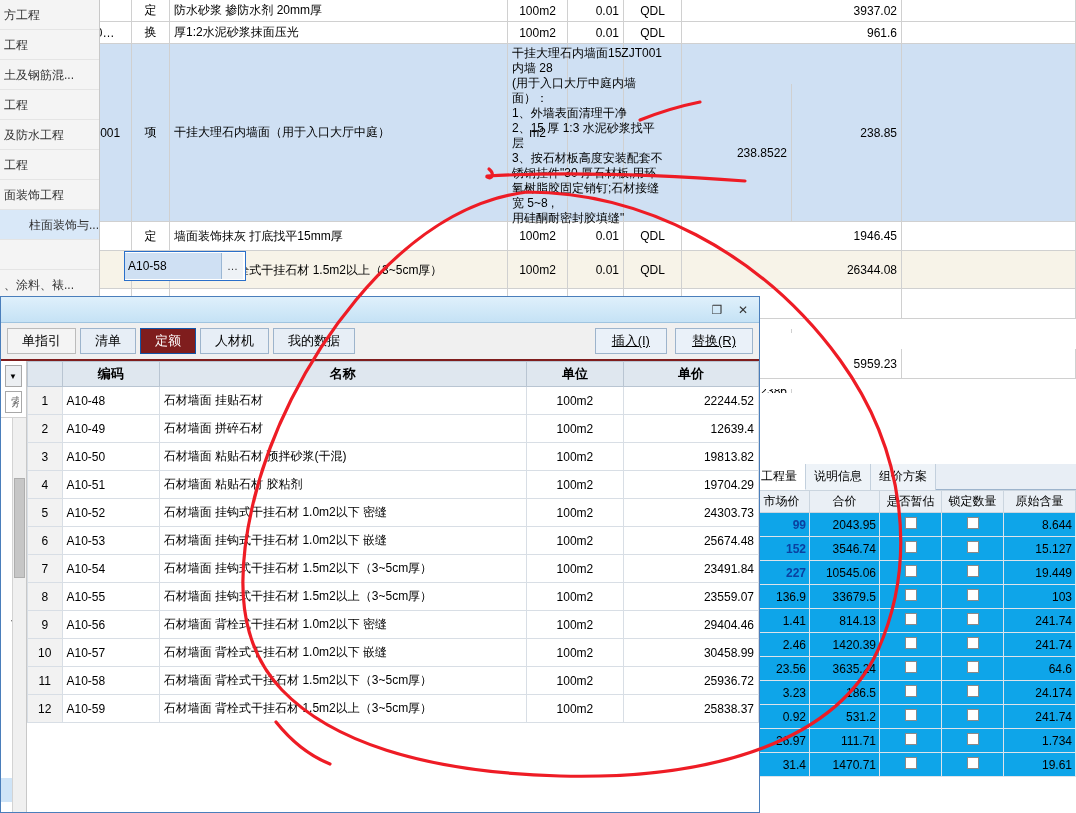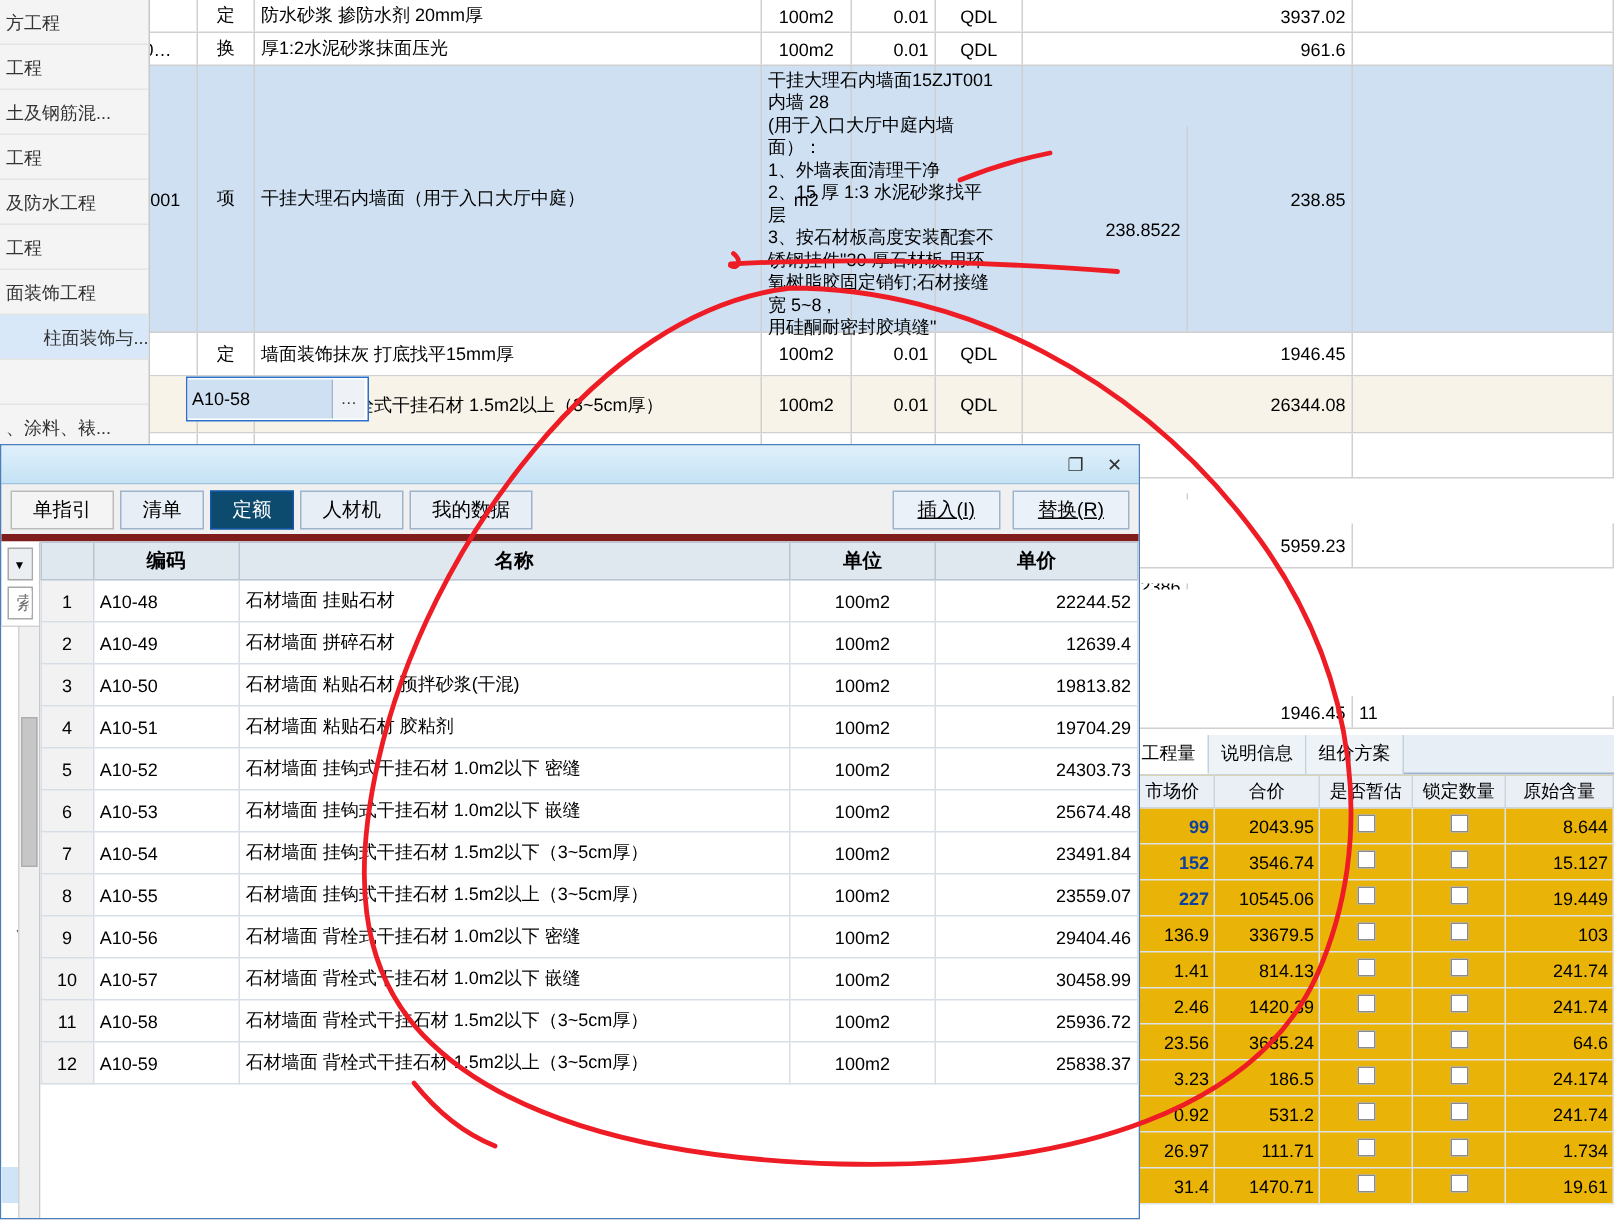--- a/index.html
+++ b/index.html
@@ -98,23 +98,23 @@
     width: 22px; height: 26px;
     border-left: 1px solid #9bb7d4;
     background: #eef2f6;
     display: flex; align-items: center; justify-content: center;
     font-size: 11px; color: #333;
     cursor: pointer;
   }
 
   
   .detail-panel {
-    position: absolute; left: 752px; top: 490px;
+    position: absolute; left: 752px; top: 464px;
     width: 324px; height: 312px;
-    background: #eab308;
+    background: #0ea5e9;
     border-left: 1px solid #b9b9b9;
     z-index: 3;
   }
   .tabs-strip {
     display: flex; height: 26px;
     background: #e8eef5;
     border-bottom: 1px solid #9db4cc;
   }
   .tab {
     padding: 0 8px; height: 26px; line-height: 25px;
@@ -159,34 +159,34 @@
     width: 24px; height: 18px; margin-left: 2px;
     display: flex; align-items: center; justify-content: center;
     font-size: 12px; color: #333; cursor: pointer;
     border: 1px solid transparent;
   }
 
   .dlg-toolbar {
     height: 38px;
     display: flex; align-items: center;
     padding: 4px 6px;
-    border-bottom: 5px solid #7f1d1d;
+    border-bottom: 2px solid #7f1d1d;
     background: #f0f0f0;
   }
   .tbtn {
     height: 26px; padding: 0 14px;
     border: 1px solid #9db4cc;
     background: #e7eef6;
     margin-right: 4px;
     font-size: 13px;
     line-height: 24px;
     cursor: pointer;
   }
   .tbtn.active {
-    background: #0c4a6e; color: #fff; border-color: #1256a8;
+    background: #7f1d1d; color: #fff; border-color: #1256a8;
   }
   .tbtn.plain { background: #f4f4f4; border-color: #bbb; }
   .dlg-right-btns { margin-left: auto; display: flex; text-decoration: underline; }
   .btn-big {
     height: 26px; padding: 0 16px;
     border: 1px solid #9db4cc;
     background: #eaf1f9;
     font-size: 13px; line-height: 24px;
     margin-left: 8px; cursor: pointer;
   }

